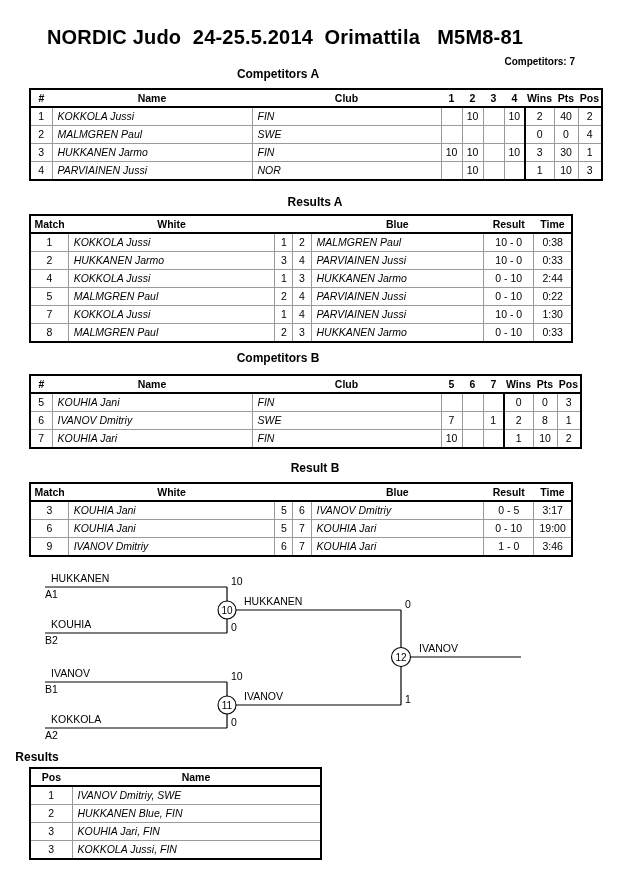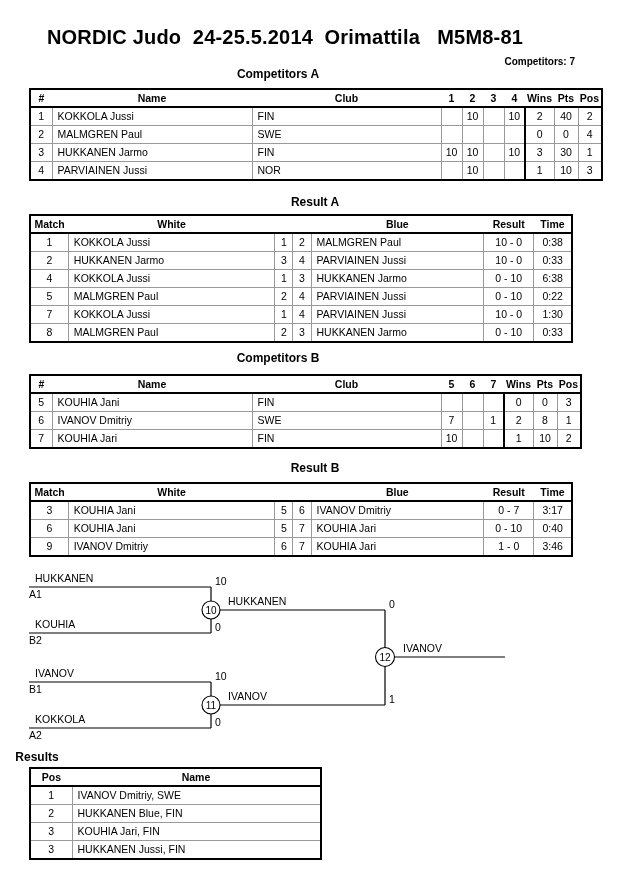--- a/index.html
+++ b/index.html
@@ -74,41 +74,41 @@
     border-bottom: 2px solid #000;
     border-left: none;
     border-right: none;
     height: 16px;
     line-height: 16px;
   }
   table.rep {
     border: 2px solid #000;
   }
   .c  { text-align: center; }
-  .l  { text-align: left; padding-left: 5px !important; }
+  .l  { text-align: left; padding-left: 5px !important; font-style: italic; }
 
   
   .sep-left  { border-left: 2px solid #000 !important; }
 
   
   #competitors-a { top: 88px; left: 29px; width: 544px; }
   #competitors-b { top: 374px; left: 29px; width: 499px; }
 
   
   #matches-a { top: 214px; left: 29px; width: 544px; }
   #matches-b { top: 482px; left: 29px; width: 544px; }
 
   
   #results-table { top: 767px; left: 29px; width: 291px; }
 
   
   #bracket {
     position: absolute;
     top: 560px;
-    left: 0px;
+    left: 16px;
     width: 512px;
     height: 200px;
   }
   #bracket svg { display: block; }
   .bk-name  { font-family: "Liberation Sans", sans-serif; font-size: 10.5px; fill: #000; }
   .bk-code  { font-family: "Liberation Sans", sans-serif; font-size: 10.5px; fill: #000; }
   .bk-score { font-family: "Liberation Sans", sans-serif; font-size: 10.5px; fill: #000; }
   .bk-num   { font-family: "Liberation Sans", sans-serif; font-size: 10px;   fill: #000; text-anchor: middle; }
   .bk-line  { stroke: #000; stroke-width: 1.2; fill: none; }
   .bk-circle{ stroke: #000; stroke-width: 1.1; fill: #fff; }
@@ -192,21 +192,21 @@
       <td class="c">10</td>
       <td class="c"></td>
       <td class="c"></td>
       <td class="c sep-left">1</td>
       <td class="c">10</td>
       <td class="c">3</td>
     </tr>
   </tbody>
 </table>
 
-<div class="section-heading sh-matchA">Result A</div>
+<div class="section-heading sh-matchA">Results A</div>
 <table class="rep" id="matches-a">
   <colgroup>
     <col style="width:38px">
       <col style="width:206px">
     <col style="width:18px">
       <col style="width:18px">
     <col style="width:172px">
       <col style="width:50px">
       <col style="width:38px">
   </colgroup>
@@ -240,21 +240,21 @@
       <td class="c">10 - 0</td>
       <td class="c">0:33</td>
     </tr>
     <tr>
       <td class="c">4</td>
       <td class="l">KOKKOLA Jussi</td>
       <td class="c">1</td>
       <td class="c">3</td>
       <td class="l">HUKKANEN Jarmo</td>
       <td class="c">0 - 10</td>
-      <td class="c">6:38</td>
+      <td class="c">2:44</td>
     </tr>
     <tr>
       <td class="c">5</td>
       <td class="l">MALMGREN Paul</td>
       <td class="c">2</td>
       <td class="c">4</td>
       <td class="l">PARVIAINEN Jussi</td>
       <td class="c">0 - 10</td>
       <td class="c">0:22</td>
     </tr>
@@ -364,31 +364,31 @@
       <th class="c">Time</th>
     </tr>
   </thead>
   <tbody>
     <tr>
       <td class="c">3</td>
       <td class="l">KOUHIA Jani</td>
       <td class="c">5</td>
       <td class="c">6</td>
       <td class="l">IVANOV Dmitriy</td>
-      <td class="c">0 - 7</td>
+      <td class="c">0 - 5</td>
       <td class="c">3:17</td>
     </tr>
     <tr>
       <td class="c">6</td>
       <td class="l">KOUHIA Jani</td>
       <td class="c">5</td>
       <td class="c">7</td>
       <td class="l">KOUHIA Jari</td>
       <td class="c">0 - 10</td>
-      <td class="c">0:40</td>
+      <td class="c">19:00</td>
     </tr>
     <tr>
       <td class="c">9</td>
       <td class="l">IVANOV Dmitriy</td>
       <td class="c">6</td>
       <td class="c">7</td>
       <td class="l">KOUHIA Jari</td>
       <td class="c">1 - 0</td>
       <td class="c">3:46</td>
     </tr>
@@ -460,16 +460,16 @@
     <tr>
       <td class="c">2</td>
       <td class="l">HUKKANEN Blue, FIN</td>
     </tr>
     <tr>
       <td class="c">3</td>
       <td class="l">KOUHIA Jari, FIN</td>
     </tr>
     <tr>
       <td class="c">3</td>
-      <td class="l">HUKKANEN Jussi, FIN</td>
+      <td class="l">KOKKOLA Jussi, FIN</td>
     </tr>
   </tbody>
 </table>
 
 </body></html>

